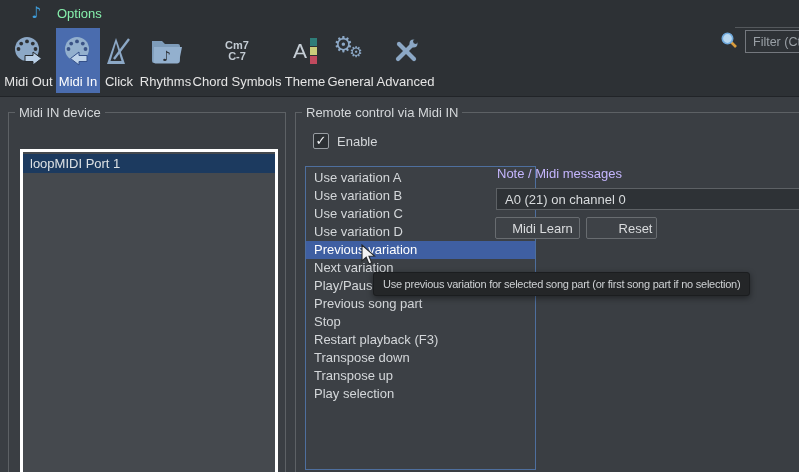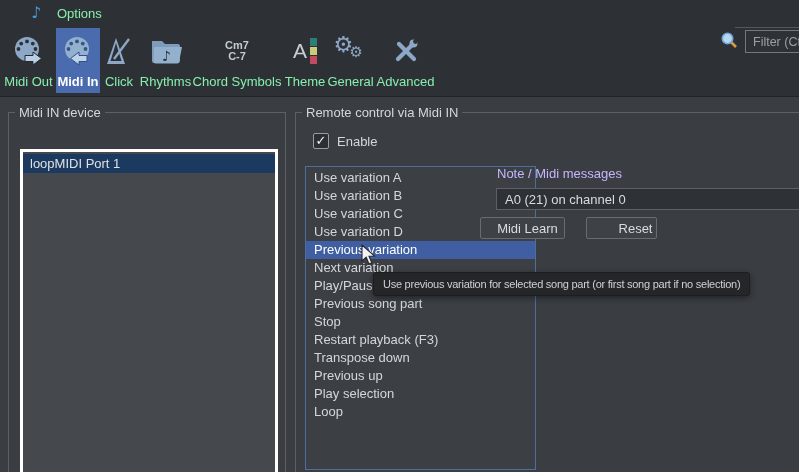--- a/index.html
+++ b/index.html
@@ -12,21 +12,21 @@
             background: #2d3135; border-bottom: 1px solid #212428; }
   .titlebar { position: absolute; left: 0; top: 0; width: 799px; height: 26px; }
   .title-note { position: absolute; left: 31px; top: 3px; font-size: 16px; color: #3f9edc;
                 font-family: "DejaVu Sans", sans-serif; }
   .window-title { position: absolute; left: 57px; top: 6px; font-size: 13px; color: #86efac; }
 
   .tab { position: absolute; top: 28px; height: 65px; display: flex; flex-direction: column;
          align-items: center; justify-content: flex-end; padding-bottom: 3px; cursor: default; }
   .tab.selected { background: #4a6cae; }
   .tab .icon-box { flex: 1; display: flex; align-items: center; justify-content: center; width: 100%; }
-  .tab .tab-label { font-size: 13px; color: #86efac; white-space: nowrap; line-height: 17px; }
+  .tab .tab-label { font-size: 13px; color: #e5e5e5; white-space: nowrap; line-height: 17px; }
   .tab.selected .tab-label { color: #ffffff; }
 
   .chord-icon { text-align: center; font-weight: bold; font-size: 11px; line-height: 11px; color: #c3cbd3; }
   .theme-icon { display: flex; align-items: center; gap: 3px; }
   .theme-a { font-size: 21px; color: #c6ced6; line-height: 21px; }
   .theme-strip { display: flex; flex-direction: column; gap: 1px; }
   .theme-strip span { width: 7px; height: 8px; display: block; }
   .gears { position: relative; width: 34px; height: 34px; color: #8ca8c6;
            font-family: "DejaVu Sans", sans-serif; }
   .gear-big { position: absolute; left: 0px; top: -2px; font-size: 22px; }
@@ -66,21 +66,21 @@
   .action-item.selected { background: #3f5fa2; color: #ffffff; }
 
   
   .note-label { position: absolute; left: 497px; top: 166px; font-size: 13px; color: #c4b5fd; }
   .note-input { position: absolute; left: 496px; top: 188px; width: 312px; height: 22px;
                 background: #2e3236; border: 1px solid #5d6165; color: #d9dcde;
                 font-size: 13px; padding: 0 8px; font-family: "Liberation Sans", sans-serif; outline: none; }
   .btn { position: absolute; top: 217px; height: 22px; background: #3e4247;
          border: 1px solid #686c70; border-radius: 2px; color: #dadcde; font-size: 13px;
          font-family: "Liberation Sans", sans-serif; text-align: center; }
-  .btn-midi-learn { left: 480px; width: 85px; padding-left: 10px; }
+  .btn-midi-learn { left: 495px; width: 85px; padding-left: 10px; }
   .btn-reset { left: 586px; width: 71px; padding-left: 28px; }
 
   
   .tooltip { position: absolute; left: 373px; top: 272px; height: 24px; line-height: 23px;
              padding: 0 9px; background: #242628; border: 1px solid #1b1d1f; border-radius: 3px;
              color: #ced1d4; font-size: 11px; letter-spacing: -0.25px; white-space: nowrap;
              box-shadow: 0 2px 6px rgba(0,0,0,0.45); z-index: 10; }
   .cursor { position: absolute; left: 361px; top: 244px; z-index: 20; }
 </style>
 </head>
@@ -104,21 +104,21 @@
             <circle cx="15" cy="6.4" r="1.9"></circle>
               <circle cx="20.8" cy="8.6" r="1.9"></circle>
             <circle cx="23.5" cy="14" r="1.9"></circle>
           </g>
           <path d="M13 20.5 h8 v-3.5 l8.5 6.5 -8.5 6.5 v-3.5 h-8 z" fill="#b9cfe6" stroke="#262a2e" stroke-width="1"></path>
         </svg>
       </div>
       <span class="tab-label">Midi Out</span>
     </div>
 
-    <div class="tab selected" style="left:56px;width:44px;font-weight:bold;">
+    <div class="tab selected" style="left:56px;width:44px;">
       <div class="icon-box">
         <svg width="34" height="32" viewBox="0 0 34 32">
           <circle cx="16" cy="14" r="12" fill="#93b0ce"></circle>
           <g fill="#3a5285">
             <circle cx="7.5" cy="14" r="1.9"></circle>
               <circle cx="10.2" cy="8.6" r="1.9"></circle>
             <circle cx="16" cy="6.4" r="1.9"></circle>
               <circle cx="21.8" cy="8.6" r="1.9"></circle>
             <circle cx="24.5" cy="14" r="1.9"></circle>
           </g>
@@ -231,23 +231,22 @@
       <div class="action-item">Use variation B</div>
       <div class="action-item">Use variation C</div>
       <div class="action-item">Use variation D</div>
       <div class="action-item selected">Previous variation</div>
       <div class="action-item">Next variation</div>
       <div class="action-item">Play/Pause</div>
       <div class="action-item">Previous song part</div>
       <div class="action-item">Stop</div>
       <div class="action-item">Restart playback (F3)</div>
       <div class="action-item">Transpose down</div>
-      <div class="action-item">Previous up</div>
+      <div class="action-item">Transpose up</div>
       <div class="action-item">Play selection</div>
-      <div class="action-item">Loop</div>
     </div>
 
   <div class="note-label">Note / Midi messages</div>
   <input class="note-input" type="text" value="A0 (21) on channel 0" style="">
   <button class="btn btn-midi-learn">Midi Learn</button>
   <button class="btn btn-reset">Reset</button>
 
   <div class="tooltip">Use previous variation for selected song part (or first song part if no selection)</div>
 
   <span class="cursor">

